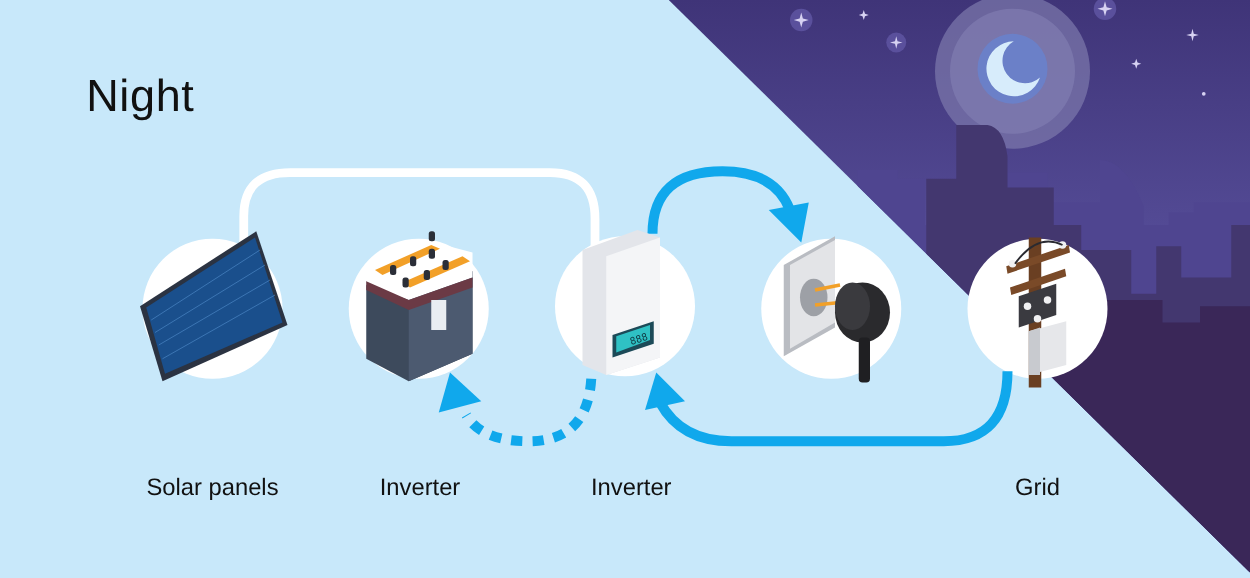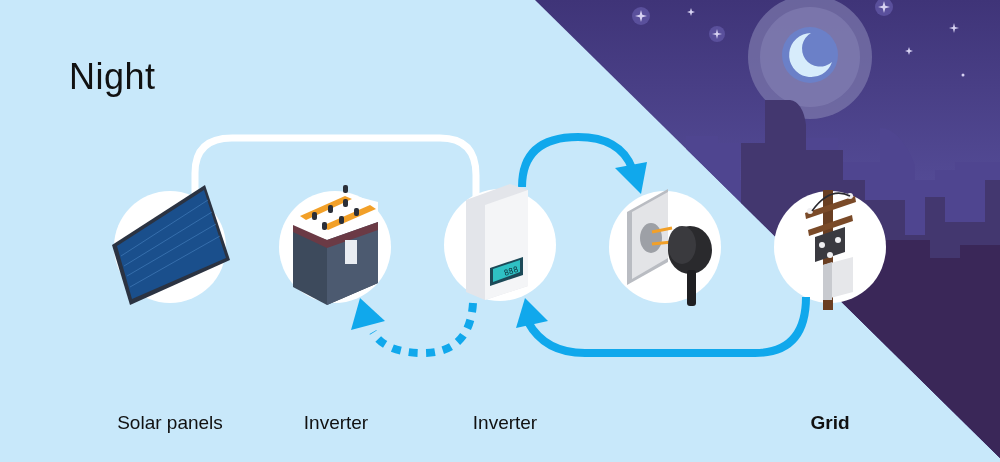--- a/index.html
+++ b/index.html
@@ -1,20 +1,20 @@
 <!DOCTYPE html>
 <html><head>
   <meta charset="utf-8">
   <style>
     html, body { margin: 0; padding: 0; }
     body { width: 1000px; height: 462px; overflow: hidden; background: #c8e8fa; font-family: "Liberation Sans", "DejaVu Sans", sans-serif; }
     .stage { position: relative; width: 1000px; height: 462px; }
     svg.scene { position: absolute; left: 0; top: 0; }
     .title { position: absolute; left: 69px; top: 44px; font-size: 36px; color: #111; letter-spacing: 0.5px; margin-top: 12px; }
-    .label { position: absolute; top: 380px; font-size: 19px; color: #111; transform: translateX(-50%); white-space: nowrap; margin-top: 32px; }
+    .label { position: absolute; top: 380px; font-size: 19px; color: #111; transform: translateX(-50%); white-space: nowrap; }
   </style>
 </head>
 <body>
 
 <div class="stage">
   <svg class="scene" width="1000" height="462" viewBox="0 0 1000 462">
     <defs>
       <linearGradient id="nightGrad" x1="0" y1="0" x2="0" y2="1">
         <stop offset="0" stop-color="#3f3478"></stop>
         <stop offset="0.55" stop-color="#5b53a0"></stop>
@@ -157,14 +157,14 @@
       <polygon points="823,265 832,262 832,300 823,300" fill="#c8cacf"></polygon>
       <path d="M812,211 Q830,186 850,196" fill="none" stroke="#2a2a30" stroke-width="1.5"></path>
     </g>
   </svg>
 
   <div class="title">Night</div>
 
   <div class="label" style="left:170px;">Solar panels</div>
   <div class="label" style="left:336px;">Inverter</div>
   <div class="label" style="left:505px;">Inverter</div>
-  <div class="label" style="left:830px;font-weight:bold;">Grid</div>
+  <div class="label" style="left:830px;">Grid</div>
 </div>
 
 </body></html>

